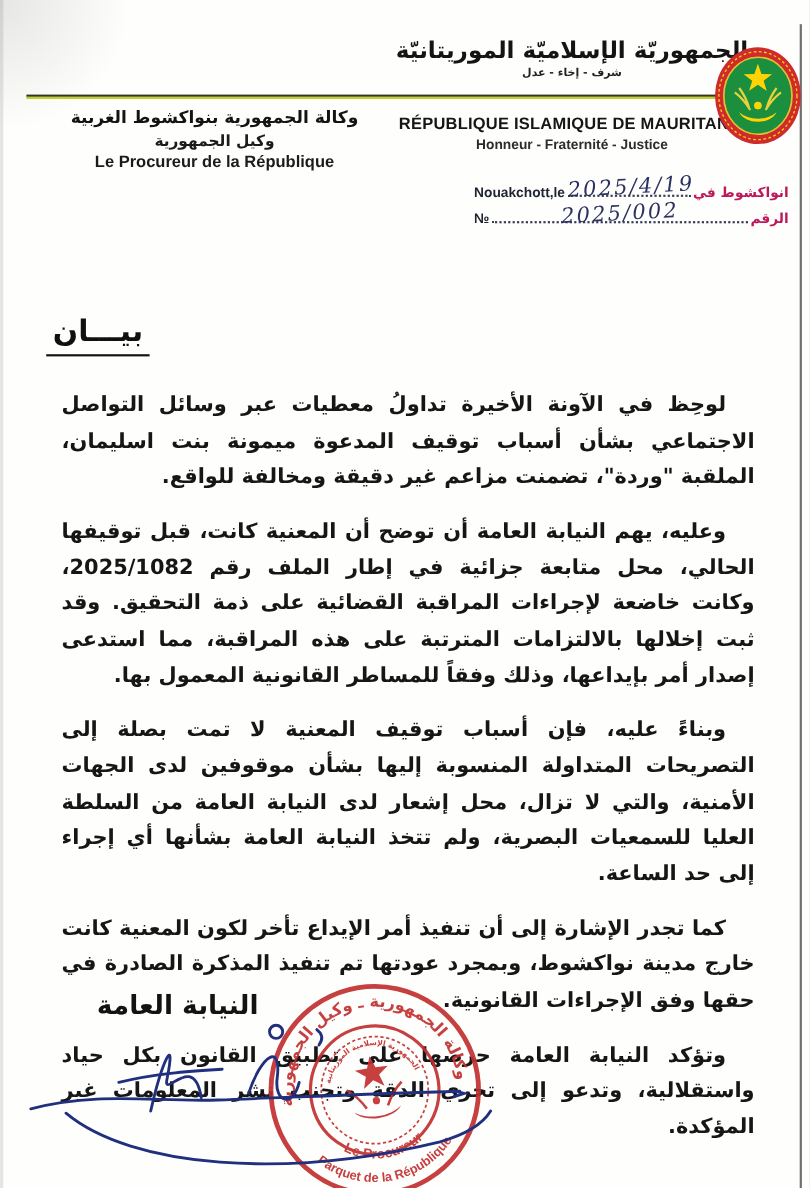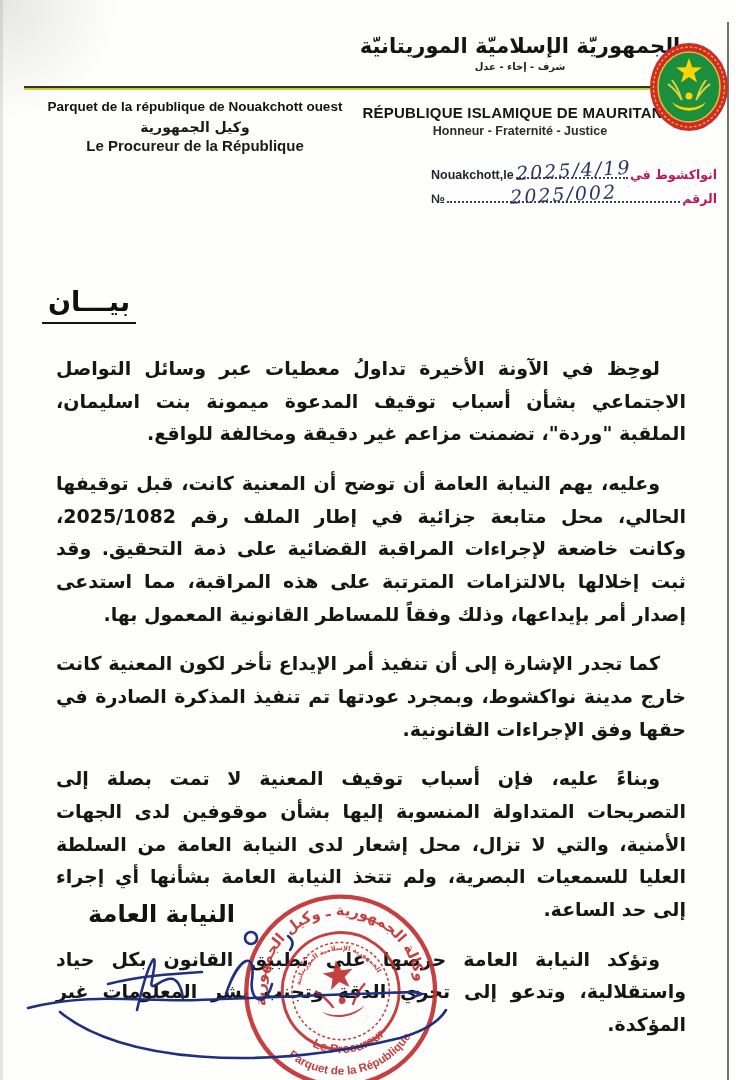--- a/index.html
+++ b/index.html
@@ -83,21 +83,21 @@
       <ellipse cx="41" cy="47" rx="31" ry="35" fill="#1b8f3e" stroke="#e7c12c" stroke-width="1.5"></ellipse>
       <ellipse cx="41" cy="47" rx="35.5" ry="40" fill="none" stroke="#ffd405" stroke-width="1.2" stroke-dasharray="2.5 2.2"></ellipse>
       <path d="M41 18 l3.2 9.2 9.7 .2 -7.7 5.9 2.8 9.3 -8 -5.5 -8 5.5 2.8 -9.3 -7.7 -5.9 9.7 -.2 z" fill="#ffd405"></path>
       <path d="M24 62 a18 13 0 0 0 34 0 a22 16 0 0 1 -34 0 z" fill="#ffd405"></path>
       <path d="M20 44 q8 6 14 16 M24 40 q6 8 9 18 M62 44 q-8 6 -14 16 M58 40 q-6 8 -9 18" stroke="#e9d13c" stroke-width="2" fill="none"></path>
       <circle cx="41" cy="56" r="3.5" fill="#ffd405"></circle>
     </svg>
   </div>
 
   <div class="office">
-    <div class="l-fr">Parquet de la république de Nouakchott ouest</div>
+    <div class="l-ar">وكالة الجمهورية بنواكشوط الغربية</div>
     <div class="l-ar2">وكيل الجمهورية</div>
     <div class="l-fr2">Le Procureur de la République</div>
   </div>
 
   <div class="daterows">
     <div class="drow">
       <span class="lab-fr">Nouakchott,le</span>
       <span class="leader">
         <span class="handw">2025/4/19</span>
       </span>
@@ -112,22 +112,22 @@
     </div>
   </div>
 
   <div class="stmt-title">
     <span>بيـــان</span>
   </div>
 
   <div class="body-txt">
     <p>لوحِظ في الآونة الأخيرة تداولُ معطيات عبر وسائل التواصل الاجتماعي بشأن أسباب توقيف المدعوة ميمونة بنت اسليمان، الملقبة "وردة"، تضمنت مزاعم غير دقيقة ومخالفة للواقع.</p>
     <p>وعليه، يهم النيابة العامة أن توضح أن المعنية كانت، قبل توقيفها الحالي، محل متابعة جزائية في إطار الملف رقم 2025/1082، وكانت خاضعة لإجراءات المراقبة القضائية على ذمة التحقيق. وقد ثبت إخلالها بالالتزامات المترتبة على هذه المراقبة، مما استدعى إصدار أمر بإيداعها، وذلك وفقاً للمساطر القانونية المعمول بها.</p>
+    <p>وبناءً عليه، فإن أسباب توقيف المعنية لا تمت بصلة إلى التصريحات المتداولة المنسوبة إليها بشأن موقوفين لدى الجهات الأمنية، والتي لا تزال، محل إشعار لدى النيابة العامة من السلطة العليا للسمعيات البصرية، ولم تتخذ النيابة العامة بشأنها أي إجراء إلى حد الساعة.</p>
     <p>كما تجدر الإشارة إلى أن تنفيذ أمر الإيداع تأخر لكون المعنية كانت خارج مدينة نواكشوط، وبمجرد عودتها تم تنفيذ المذكرة الصادرة في حقها وفق الإجراءات القانونية.</p>
-    <p>وبناءً عليه، فإن أسباب توقيف المعنية لا تمت بصلة إلى التصريحات المتداولة المنسوبة إليها بشأن موقوفين لدى الجهات الأمنية، والتي لا تزال، محل إشعار لدى النيابة العامة من السلطة العليا للسمعيات البصرية، ولم تتخذ النيابة العامة بشأنها أي إجراء إلى حد الساعة.</p>
     <p>وتؤكد النيابة العامة حرصها على تطبيق القانون بكل حياد واستقلالية، وتدعو إلى تحري الدقة وتجنب نشر المعلومات غير المؤكدة.</p>
   </div>
 
   <div class="sig-label">النيابة العامة</div>
 
   <div class="stamp-wrap">
     <svg width="214" height="214" viewBox="0 0 220 220">
       <defs>
         <path id="arcTop" d="M 32 110 A 78 78 0 0 1 188 110"></path>
         <path id="arcBot" d="M 24 110 A 86 86 0 0 0 196 110"></path>

